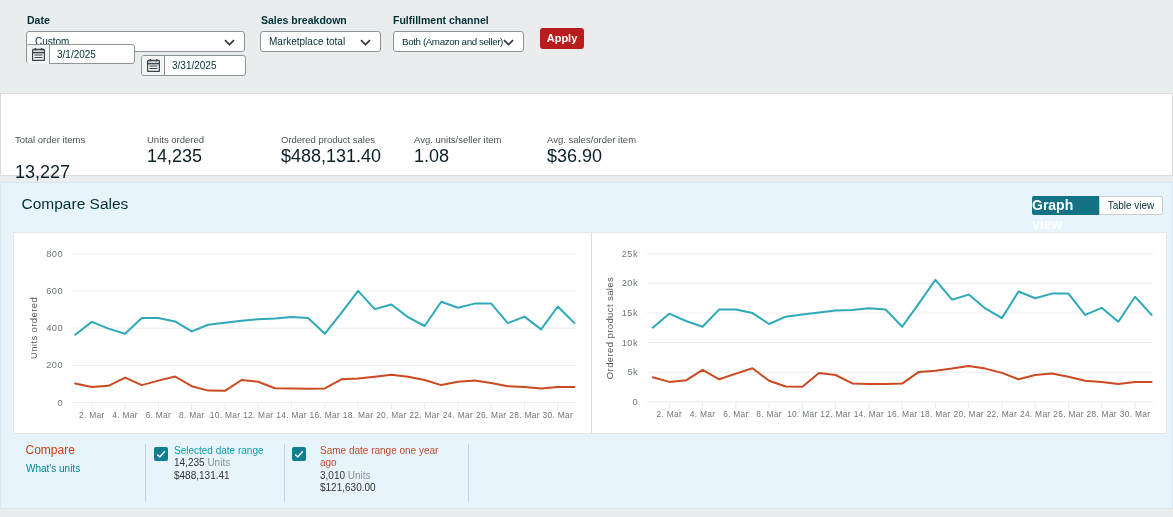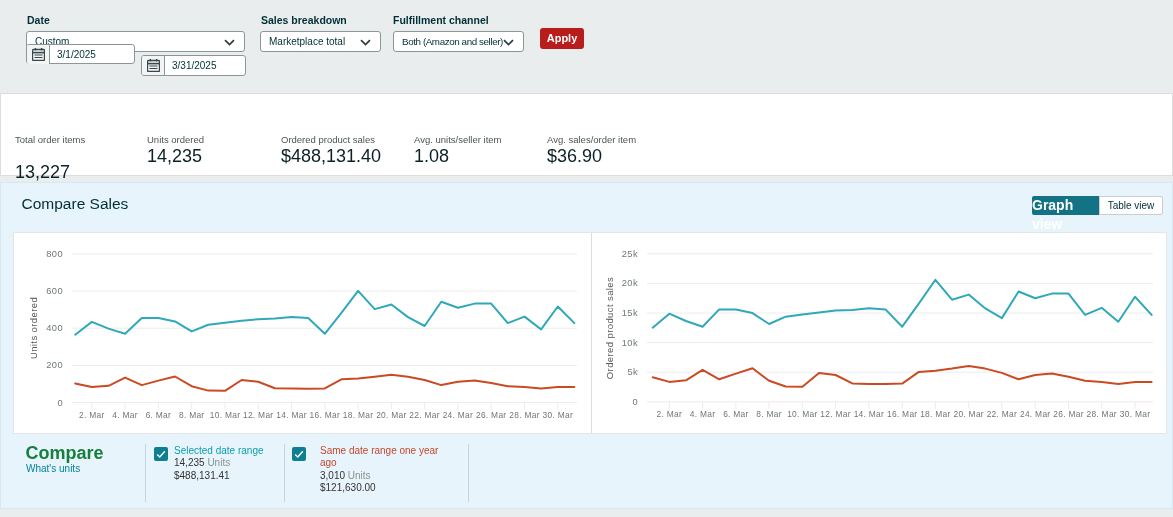--- a/index.html
+++ b/index.html
@@ -174,21 +174,21 @@
 <text x="1087.7" y="183.8" text-anchor="middle" class="xtick">28. Mar</text>
 <line x1="1121.0" y1="168.8" x2="1121.0" y2="175.8" stroke="#ececec" stroke-width="1"></line>
 <text x="1121.0" y="183.8" text-anchor="middle" class="xtick">30. Mar</text>
 <polyline points="638.7,94.7 655.3,80.7 672.0,88.0 688.6,93.7 705.2,76.4 721.9,76.4 738.5,80.1 755.1,91.0 771.7,83.7 788.4,81.5 805.0,79.5 821.6,77.6 838.3,77.0 854.9,75.2 871.5,76.4 888.2,93.7 904.8,70.7 921.4,46.8 938.0,66.7 954.7,61.6 971.3,75.4 987.9,85.1 1004.6,58.5 1021.2,65.2 1037.8,60.6 1054.5,60.6 1071.1,81.9 1087.7,74.8 1104.3,88.8 1121.0,63.8 1137.6,81.9" fill="none" stroke="#2fa9b8" stroke-width="2" stroke-linejoin="round" stroke-linecap="round"></polyline>
 <polyline points="638.7,144.2 655.3,148.9 672.0,147.3 688.6,136.8 705.2,146.3 721.9,140.6 738.5,135.3 755.1,147.8 771.7,153.5 788.4,153.7 805.0,139.9 821.6,142.0 838.3,150.4 854.9,150.9 871.5,151.1 888.2,150.6 904.8,138.9 921.4,137.7 938.0,135.6 954.7,132.9 971.3,135.6 987.9,139.9 1004.6,146.3 1021.2,142.0 1037.8,140.6 1054.5,143.7 1071.1,147.8 1087.7,148.9 1104.3,150.9 1121.0,148.9 1137.6,148.9" fill="none" stroke="#cb4a21" stroke-width="2" stroke-linejoin="round" stroke-linecap="round"></polyline>
 <text x="599.0" y="95.0" text-anchor="middle" class="atitle" transform="rotate(-90 599.0 95.0)">Ordered product sales</text>
         </g>
 </svg>
   </div>
 
-  <div class="abs" style="left:24.5px;top:259.5px;font-size:18px;font-weight:bold;color:#15803d">Compare</div>
+  <div class="abs" style="left:24.5px;top:259.5px;font-size:12px;font-weight:normal;color:#c2410c">Compare</div>
   <div class="abs" style="left:25px;top:280px;font-size:10px;color:#008296">What's units</div>
   <div class="abs" style="left:144px;top:261px;width:1px;height:58px;background:#c2d6e0"></div>
   <div class="abs" style="left:283px;top:261px;width:1px;height:58px;background:#c2d6e0"></div>
   <div class="abs" style="left:467px;top:261px;width:1px;height:58px;background:#c2d6e0"></div>
   <div class="abs" style="left:153px;top:264px;width:14px;height:14px;background:#0e7f90;border-radius:2px">
       <svg width="10" height="9" viewBox="0 0 10 9" style="position:absolute;left:2px;top:2.5px">
         <path d="M1.2 4.6 L3.8 6.9 L8.8 1.2" fill="none" stroke="#fff" stroke-width="1.4"></path>
       </svg>
     </div>
   <div class="abs" style="left:173px;top:261.5px;font-size:10px;line-height:12.5px">

